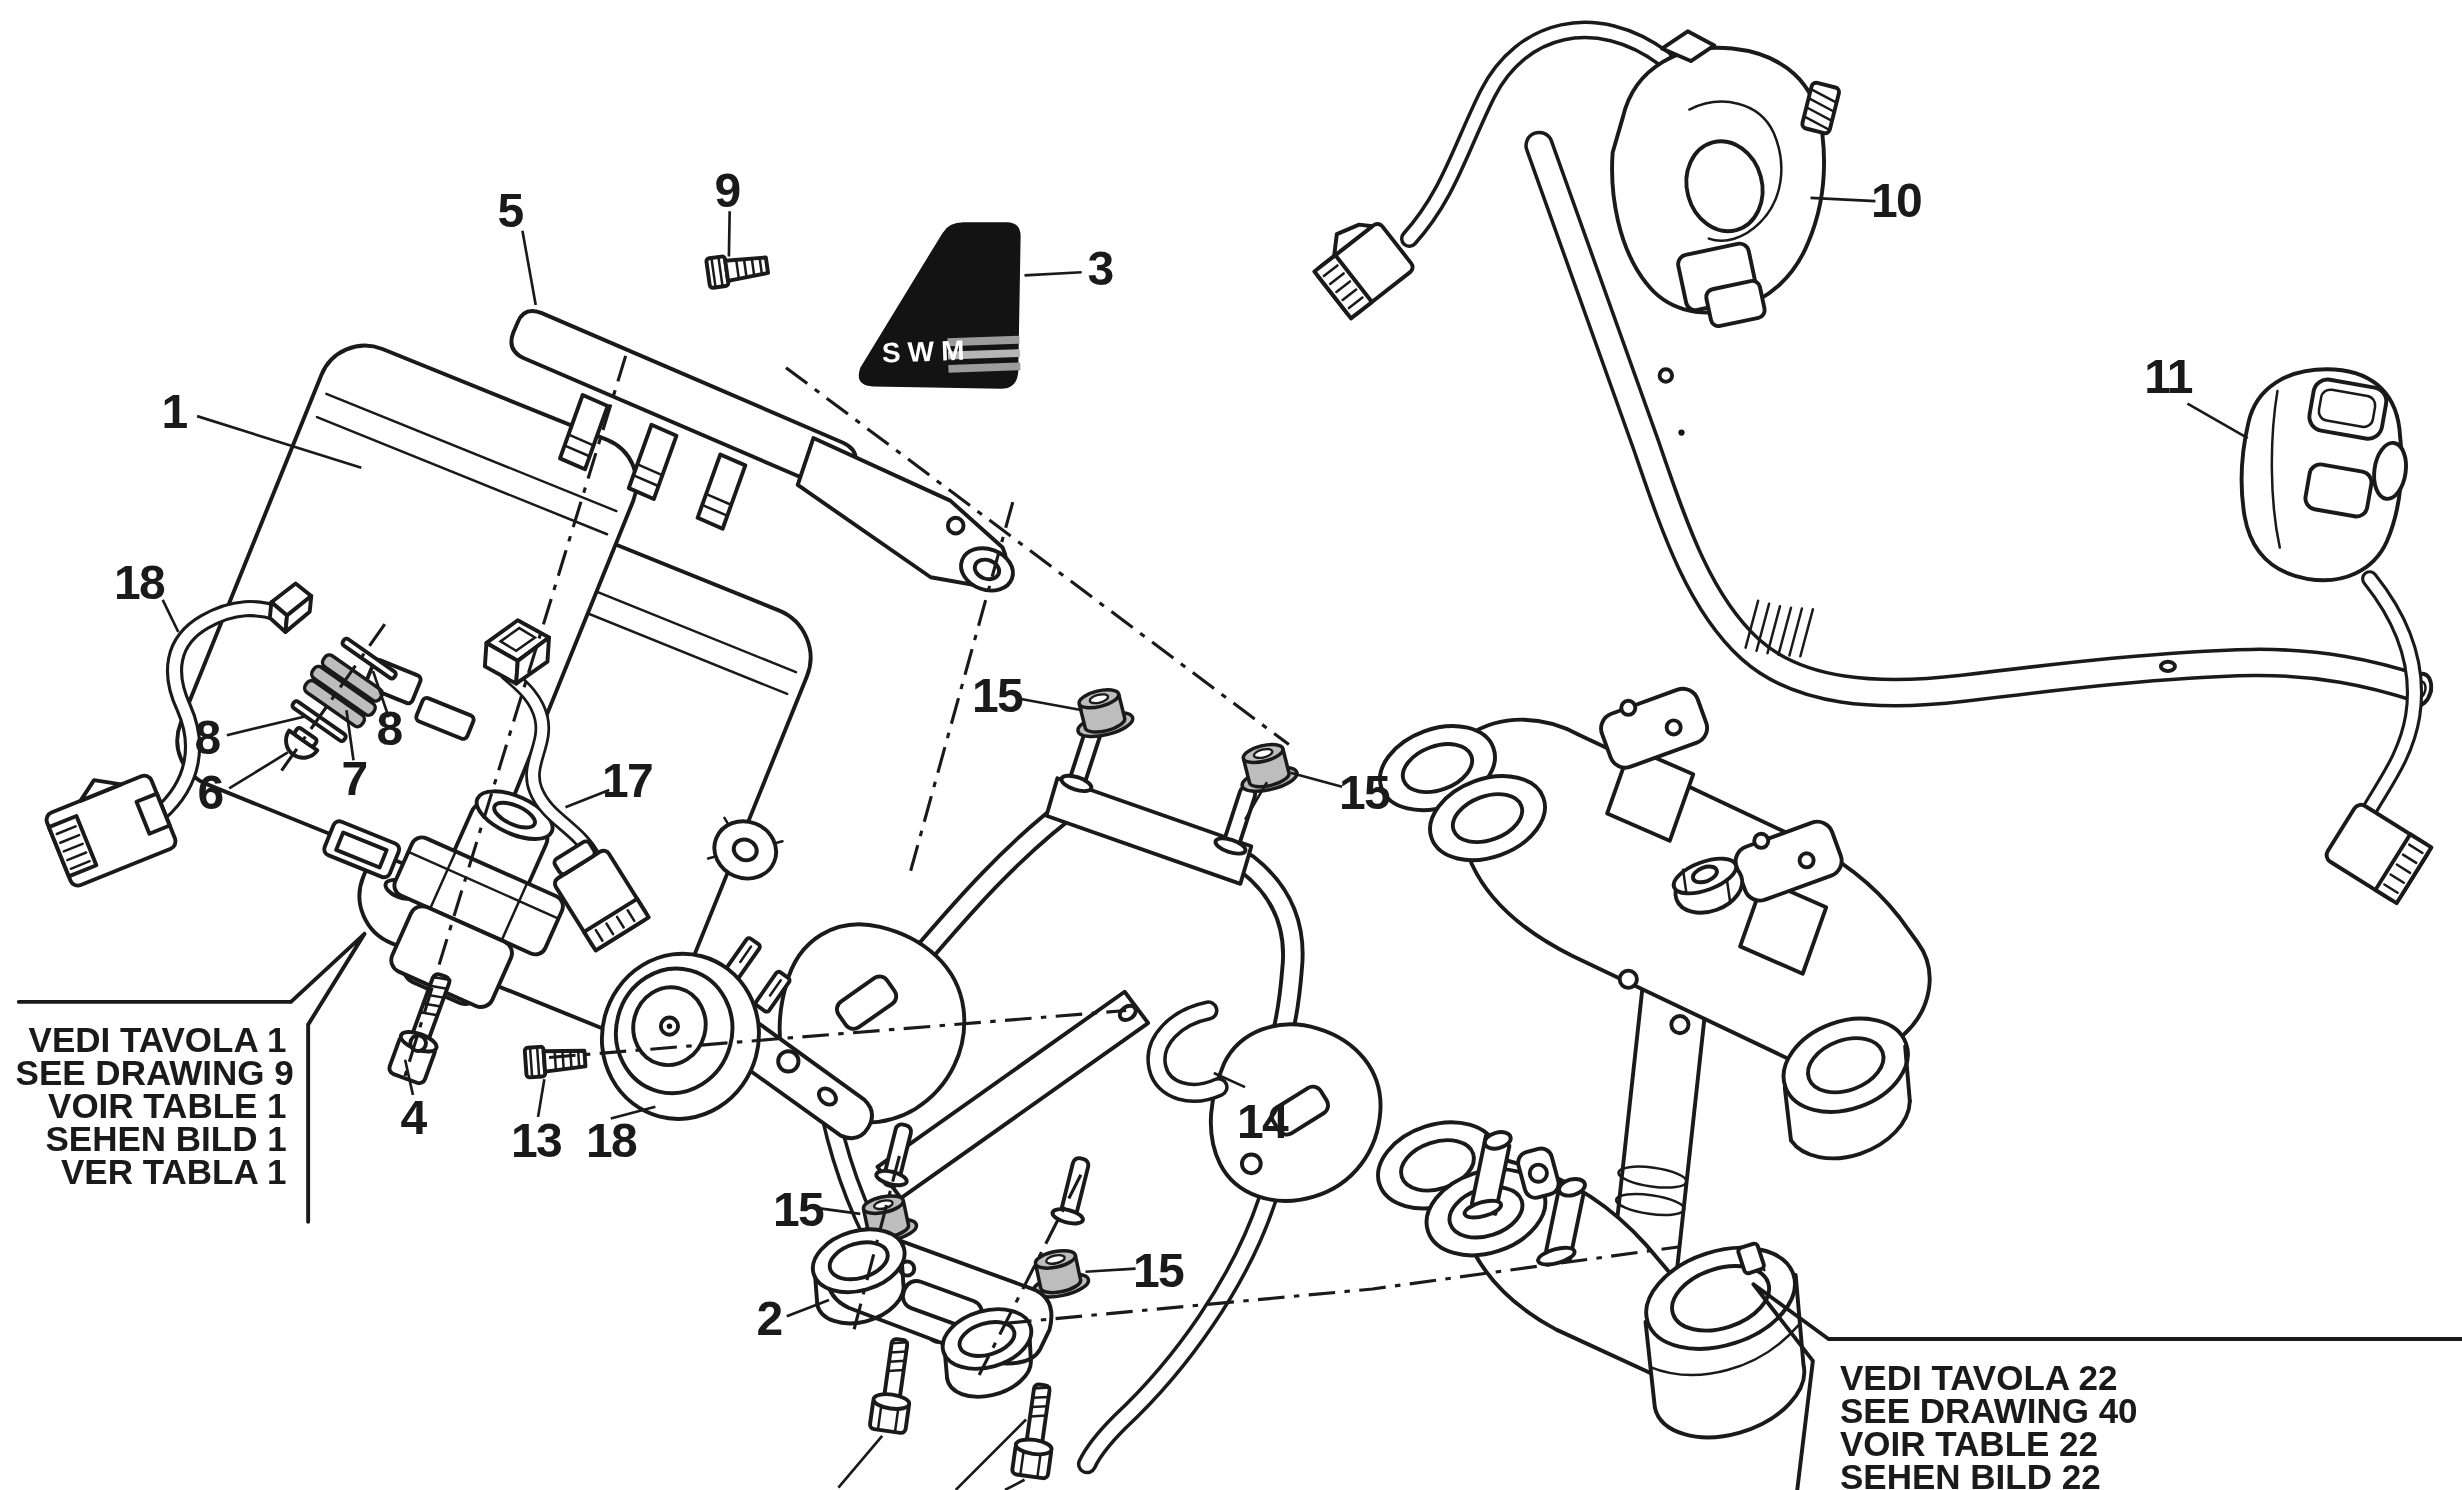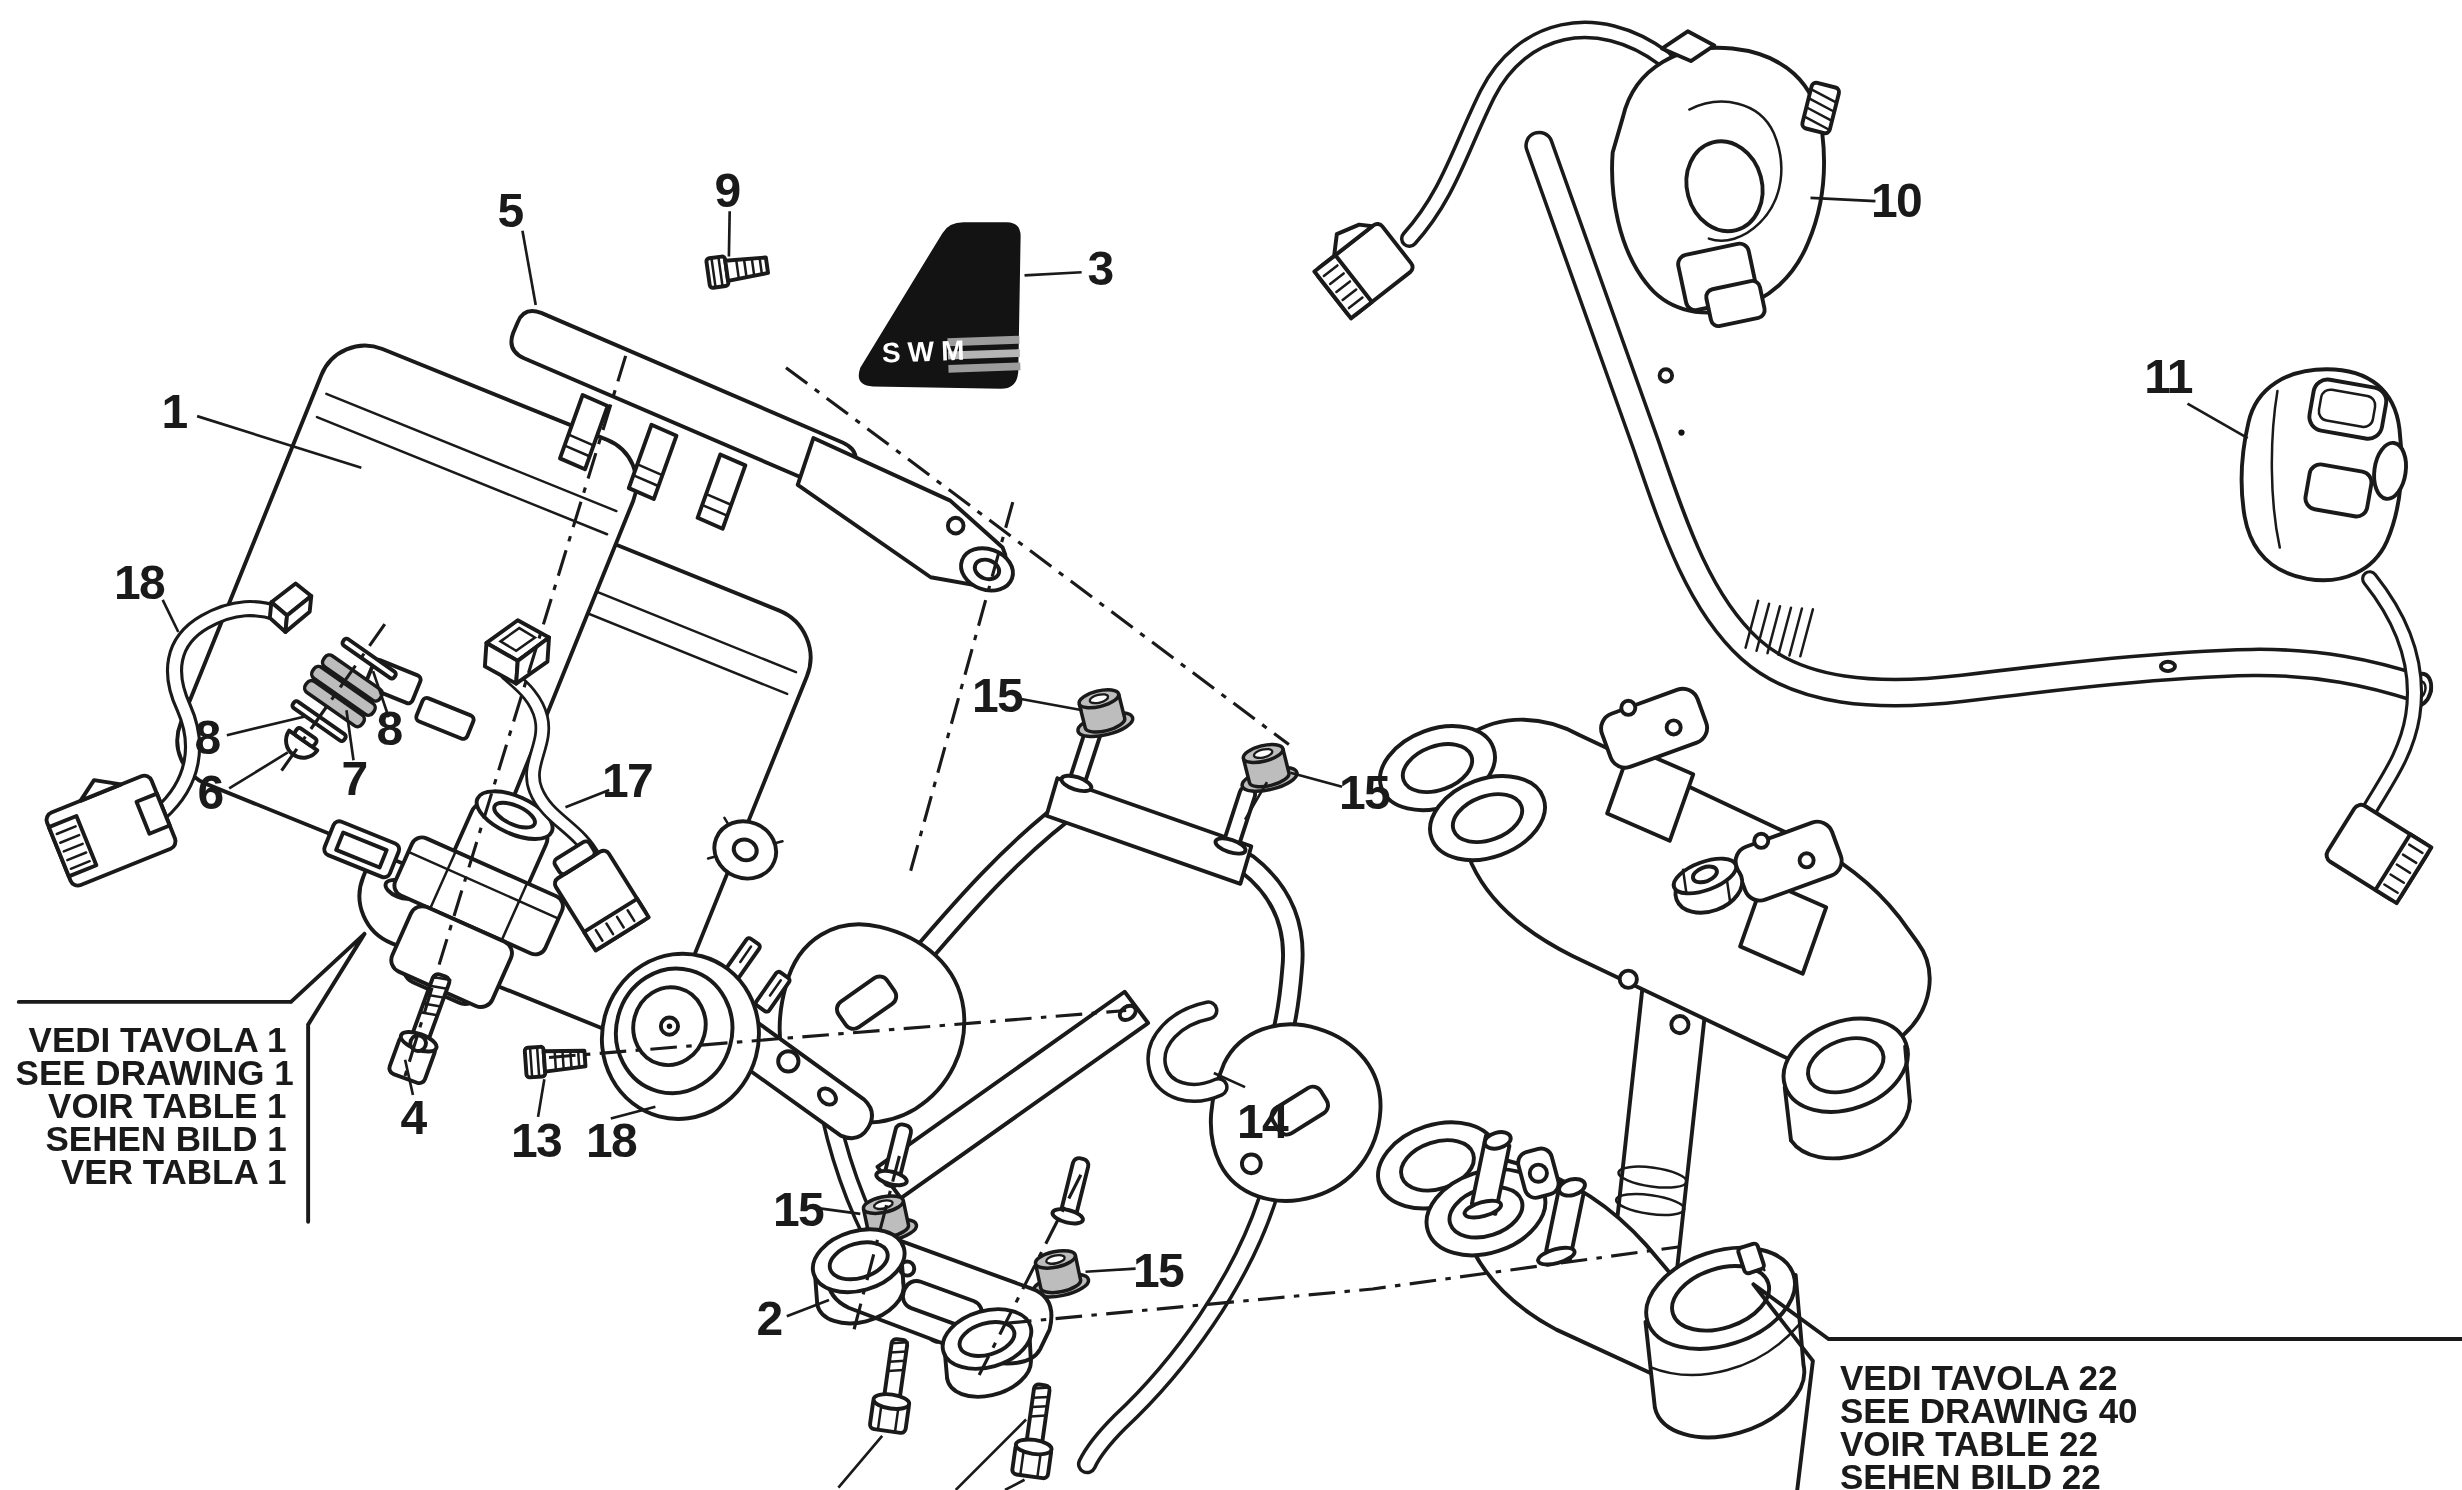--- a/index.html
+++ b/index.html
@@ -441,21 +441,21 @@
 <div class="callout" style="left:1262px;top:1121px">14</div>
 <div class="callout" style="left:413px;top:1117px">4</div>
 <div class="callout" style="left:536px;top:1140px">13</div>
 <div class="callout" style="left:611px;top:1140px">18</div>
 <div class="callout" style="left:798px;top:1209px">15</div>
 <div class="callout" style="left:1158px;top:1270px">15</div>
 <div class="callout" style="left:769px;top:1318px">2</div>
 
 <div id="note-table-1" class="note">
   <div>VEDI TAVOLA 1</div>
-  <div>SEE DRAWING 1</div>
+  <div>SEE DRAWING 9</div>
   <div>VOIR TABLE 1</div>
   <div>SEHEN BILD 1</div>
   <div>VER TABLA 1</div>
 </div>
 <div id="note-table-22" class="note">
   <div>VEDI TAVOLA 22</div>
   <div>SEE DRAWING 40</div>
   <div>VOIR TABLE 22</div>
   <div>SEHEN BILD 22</div>
 </div>

